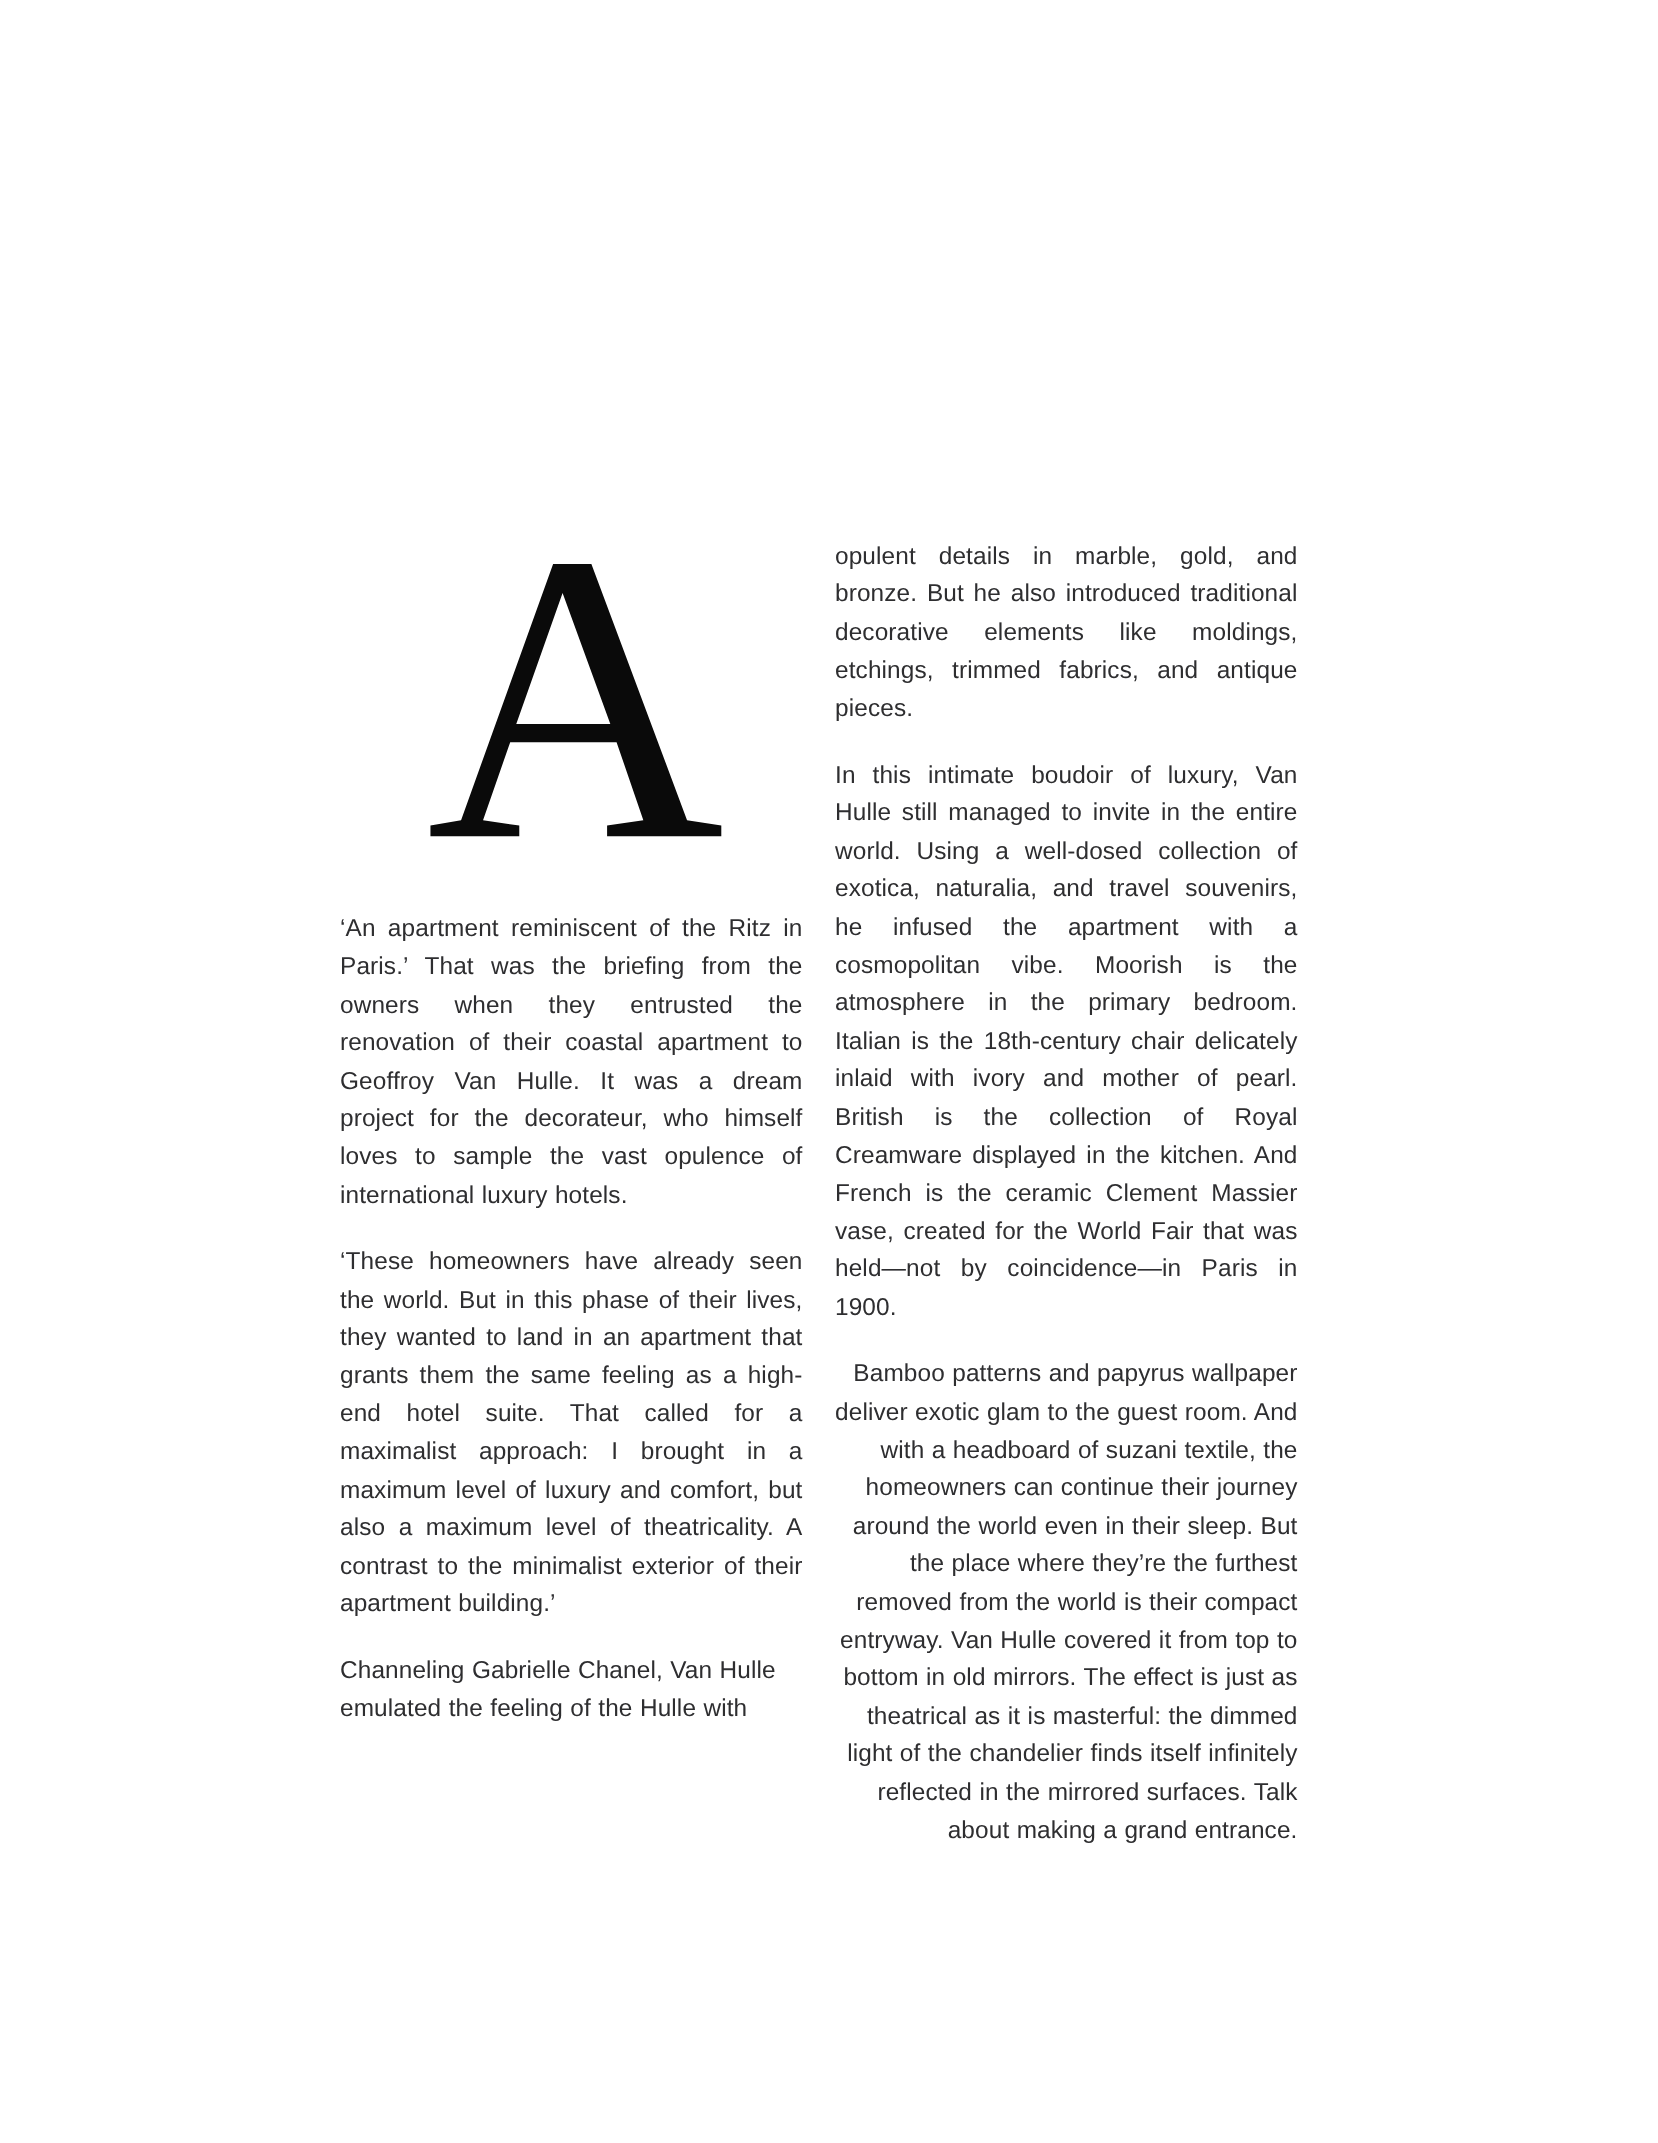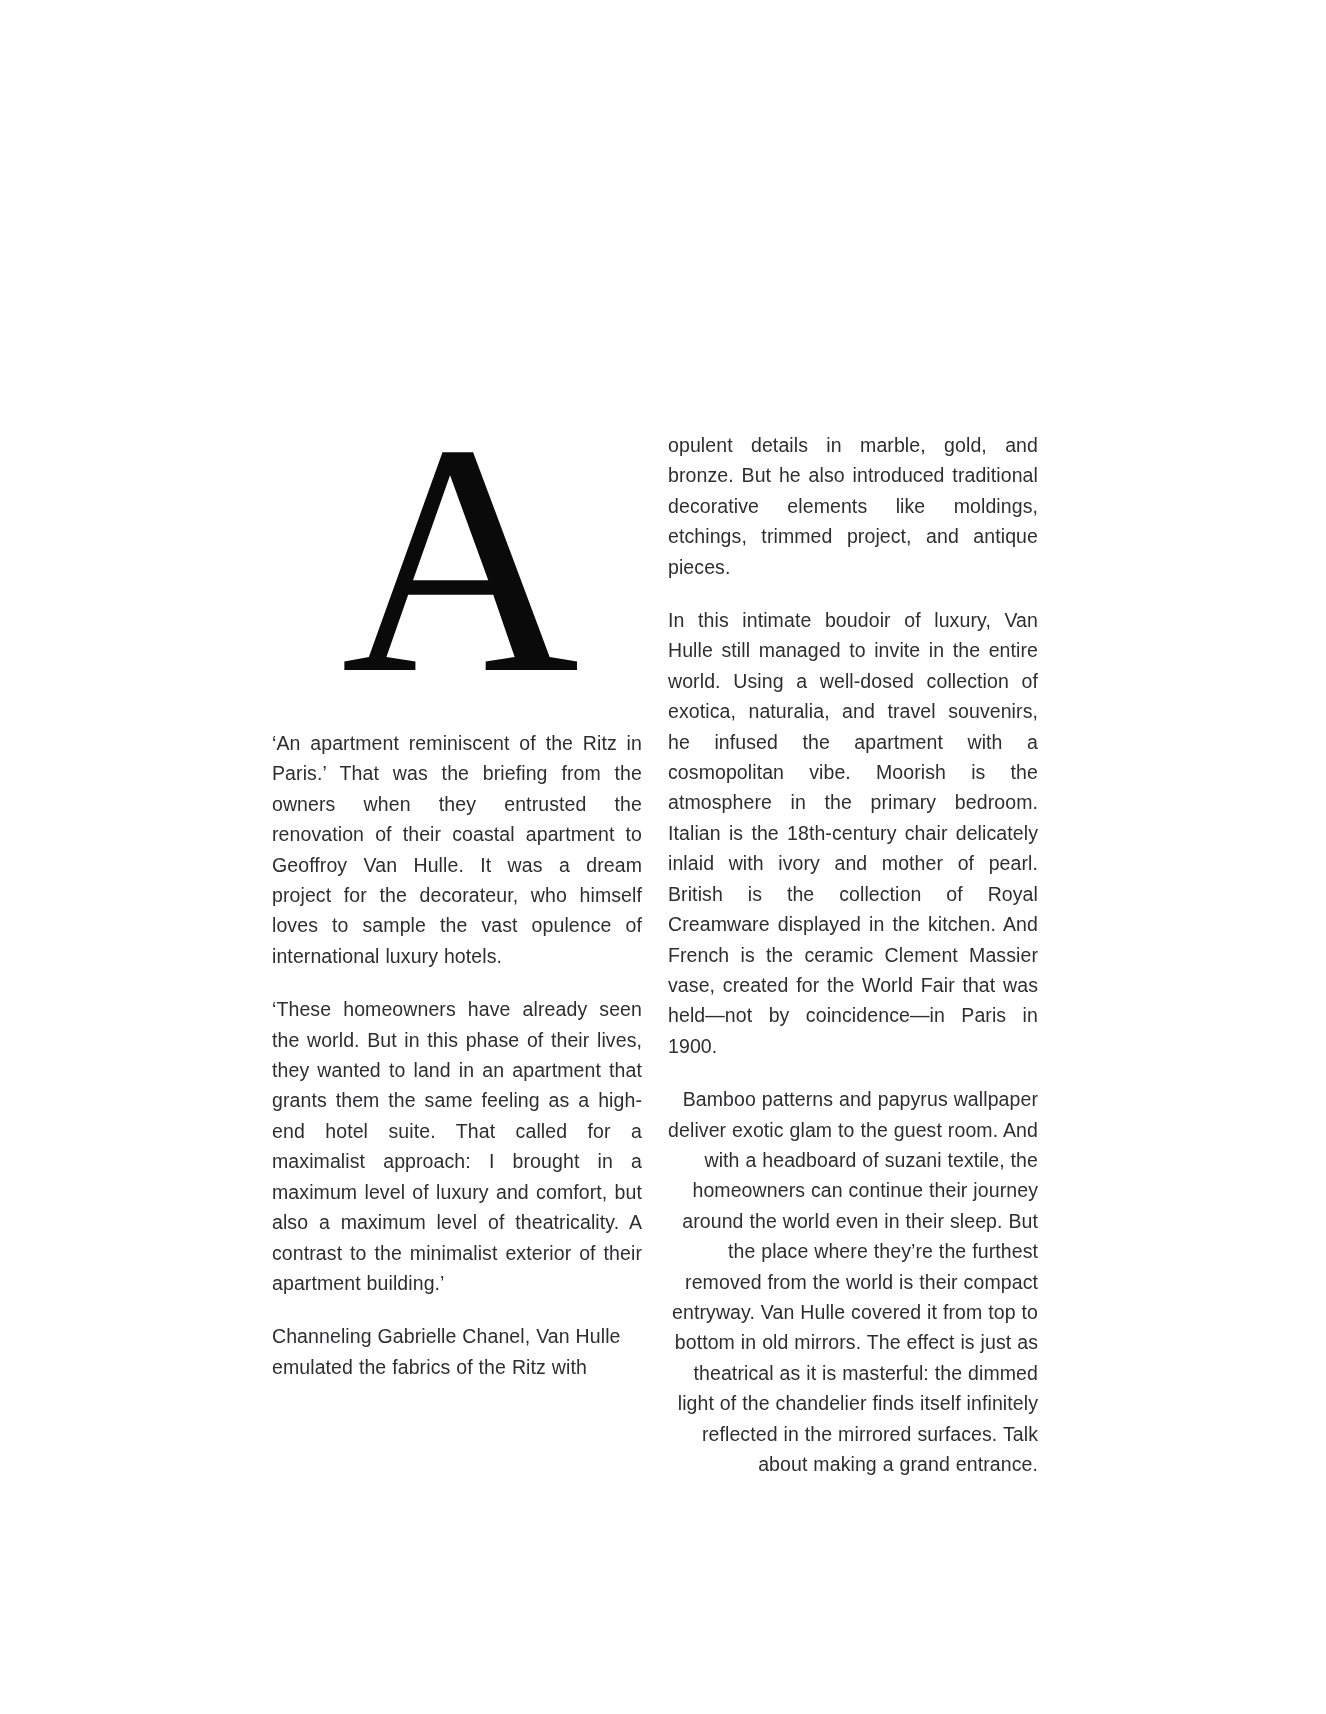--- a/index.html
+++ b/index.html
@@ -58,23 +58,23 @@
 </head>
 <body>
 
 <div class="page">
   <div class="columns">
 
     <div class="col col-left">
       <div class="dropcap">A</div>
       <p class="body">‘An apartment reminiscent of the Ritz in Paris.’ That was the briefing from the owners when they entrusted the renovation of their coastal apartment to Geoffroy Van Hulle. It was a dream project for the decorateur, who himself loves to sample the vast opulence of international luxury hotels.</p>
       <p class="body">‘These homeowners have already seen the world. But in this phase of their lives, they wanted to land in an apartment that grants them the same feeling as a high-end hotel suite. That called for a maximalist approach: I brought in a maximum level of luxury and comfort, but also a maximum level of theatricality. A contrast to the minimalist exterior of their apartment building.’</p>
-      <p class="body">Channeling Gabrielle Chanel, Van Hulle emulated the fabrics of the Ritz with</p>
+      <p class="body">Channeling Gabrielle Chanel, Van Hulle emulated the feeling of the Hulle with</p>
     </div>
 
     <div class="col col-right">
-      <p class="body">opulent details in marble, gold, and bronze. But he also introduced traditional decorative elements like moldings, etchings, trimmed project, and antique pieces.</p>
+      <p class="body">opulent details in marble, gold, and bronze. But he also introduced traditional decorative elements like moldings, etchings, trimmed fabrics, and antique pieces.</p>
       <p class="body">In this intimate boudoir of luxury, Van Hulle still managed to invite in the entire world. Using a well-dosed collection of exotica, naturalia, and travel souvenirs, he infused the apartment with a cosmopolitan vibe. Moorish is the atmosphere in the primary bedroom. Italian is the 18th-century chair delicately inlaid with ivory and mother of pearl. British is the collection of Royal Creamware displayed in the kitchen. And French is the ceramic Clement Massier vase, created for the World Fair that was held—not by coincidence—in Paris in 1900.</p>
       <p class="body">Bamboo patterns and papyrus wallpaper deliver exotic glam to the guest room. And with a headboard of suzani textile, the homeowners can continue their journey around the world even in their sleep. But the place where they’re the furthest removed from the world is their compact entryway. Van Hulle covered it from top to bottom in old mirrors. The effect is just as theatrical as it is masterful: the dimmed light of the chandelier finds itself infinitely reflected in the mirrored surfaces. Talk about making a grand entrance.</p>
     </div>
 
   </div>
 </div>
 
 </body></html>

